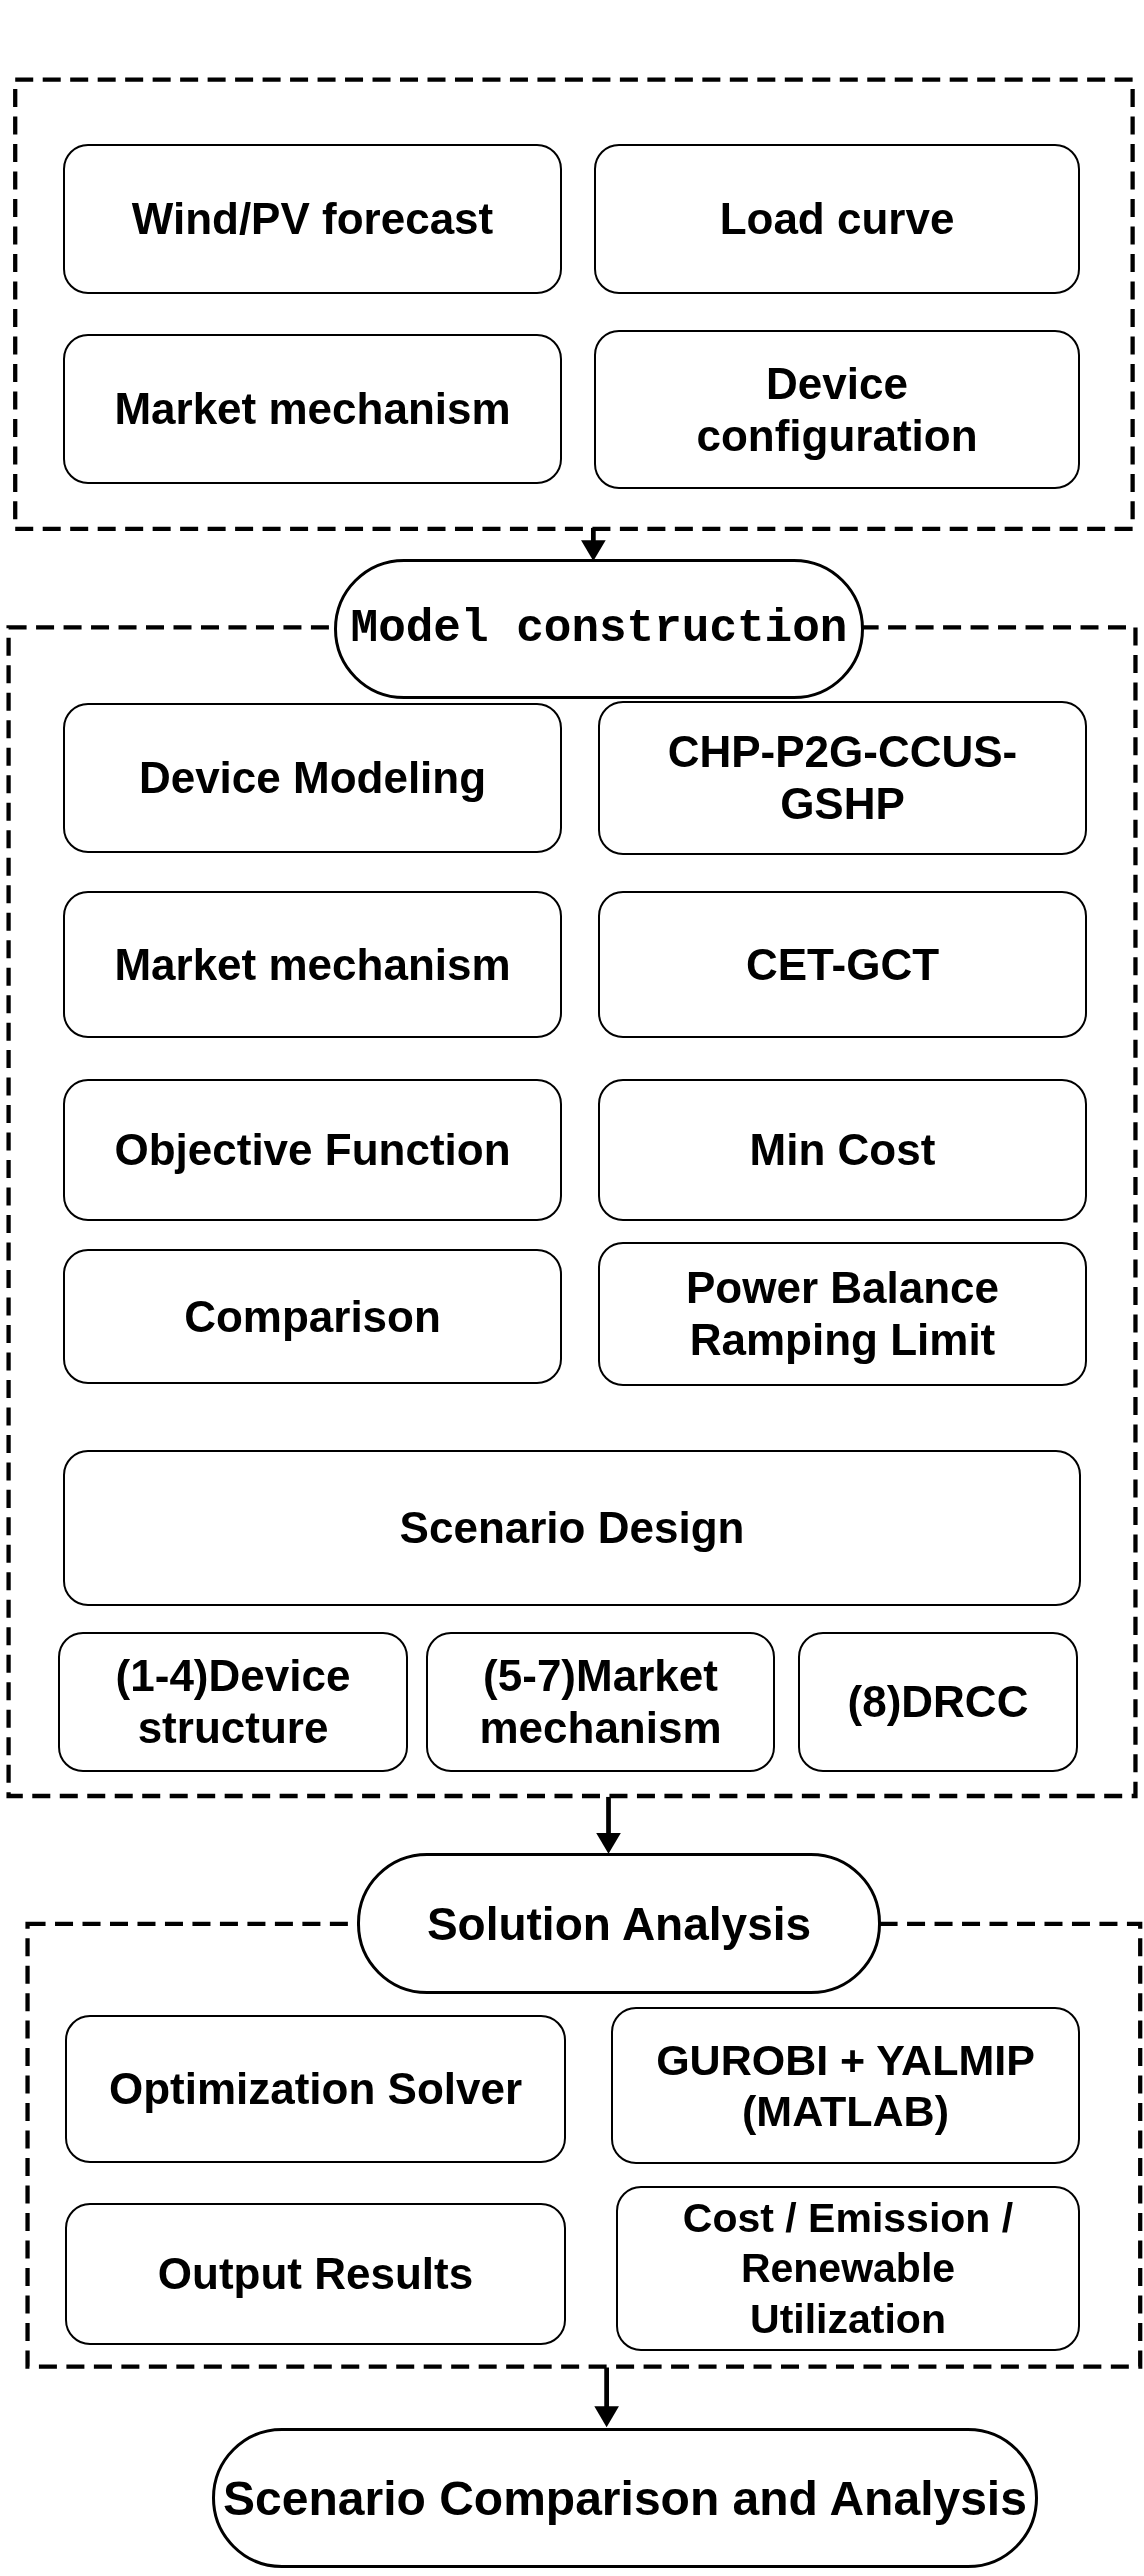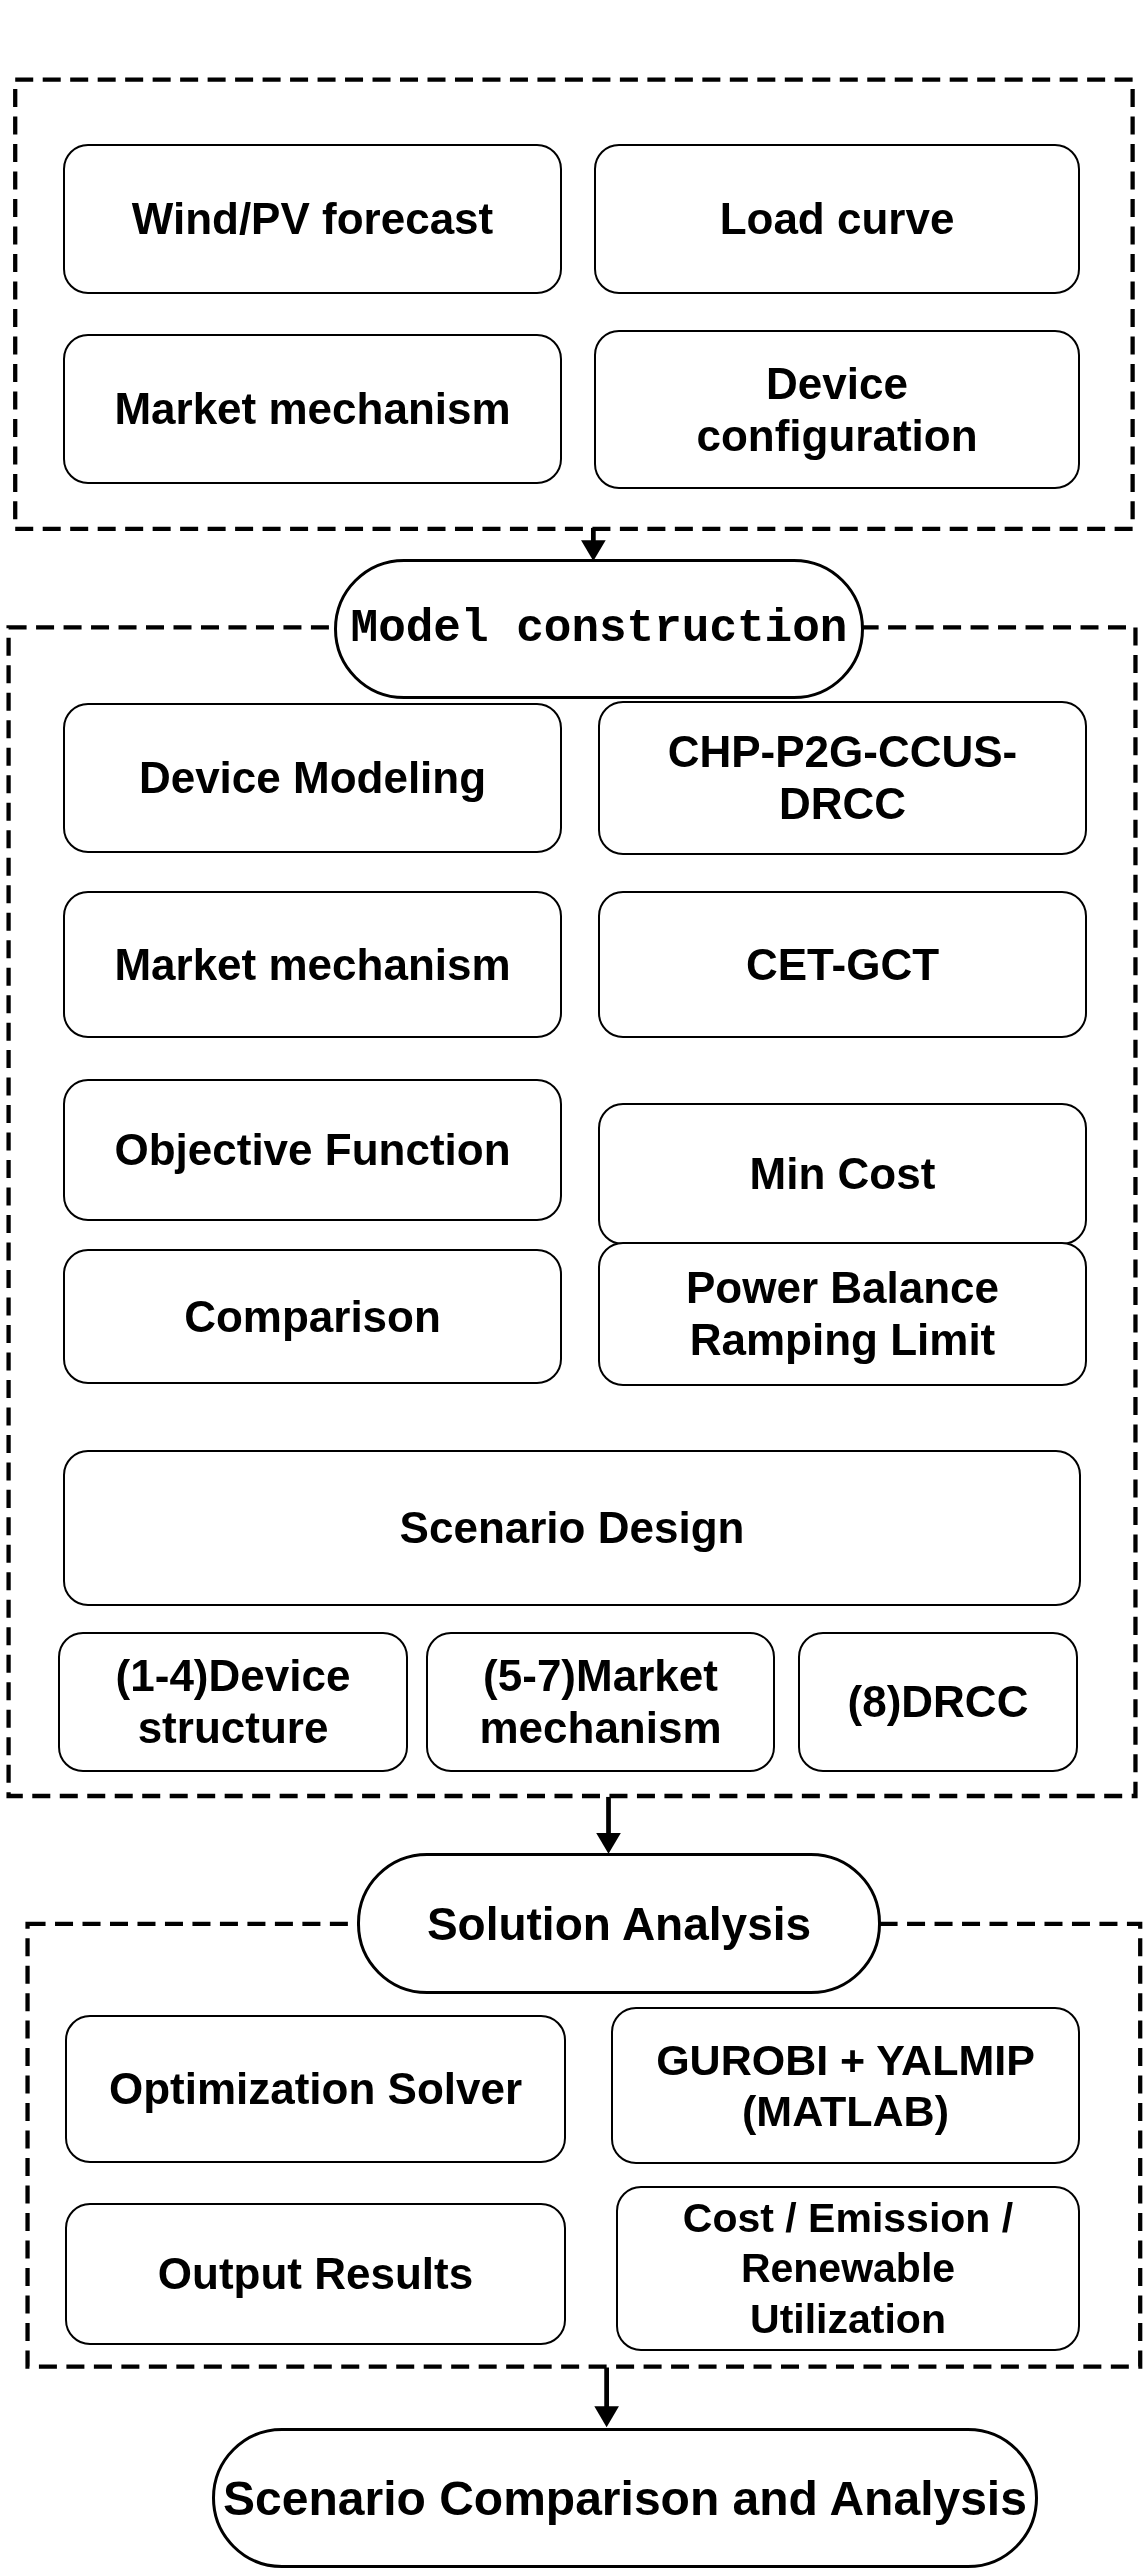--- a/index.html
+++ b/index.html
@@ -81,21 +81,21 @@
   #b-load    { left:594px; top:144px; width:486px; height:150px; }
   #b-market1 { left:63px;  top:334px; width:499px; height:150px; }
   #b-devconf { left:594px; top:330px; width:486px; height:159px; }
 
   
   #b-devmod      { left:63px;  top:703px;  width:499px; height:150px; }
   #b-chp         { left:598px; top:701px;  width:489px; height:154px; }
   #b-market2     { left:63px;  top:891px;  width:499px; height:147px; }
   #b-cet         { left:598px; top:891px;  width:489px; height:147px;align-items:center; }
   #b-objfunc     { left:63px;  top:1079px; width:499px; height:142px; }
-  #b-mincost     { left:598px; top:1079px; width:489px; height:142px;margin-top:24px; }
+  #b-mincost     { left:598px; top:1079px; width:489px; height:142px; }
   #b-constraints { left:63px;  top:1249px; width:499px; height:135px; }
   #b-power       { left:598px; top:1242px; width:489px; height:144px; }
   #b-scendesign  { left:63px;  top:1450px; width:1018px; height:156px; }
   #b-dev14       { left:58px;  top:1632px; width:350px; height:140px; }
   #b-mkt57       { left:426px; top:1632px; width:349px; height:140px; }
   #b-drcc8       { left:798px; top:1632px; width:280px; height:140px; }
 
   
   #b-solver { left:65px;  top:2015px; width:501px; height:148px; }
   #b-gurobi { left:611px; top:2007px; width:469px; height:157px; font-size:43px; }
@@ -149,21 +149,21 @@
   <div class="box" id="b-devconf">
     <span class="label">Device
 configuration</span>
   </div>
 
   <div class="box" id="b-devmod">
     <span class="label">Device Modeling</span>
   </div>
   <div class="box" id="b-chp">
     <span class="label">CHP-P2G-CCUS-
-DRCC</span>
+GSHP</span>
   </div>
   <div class="box" id="b-market2">
     <span class="label">Market mechanism</span>
   </div>
   <div class="box" id="b-cet">
     <span class="label">CET-GCT</span>
   </div>
   <div class="box" id="b-objfunc">
     <span class="label">Objective Function</span>
   </div>

